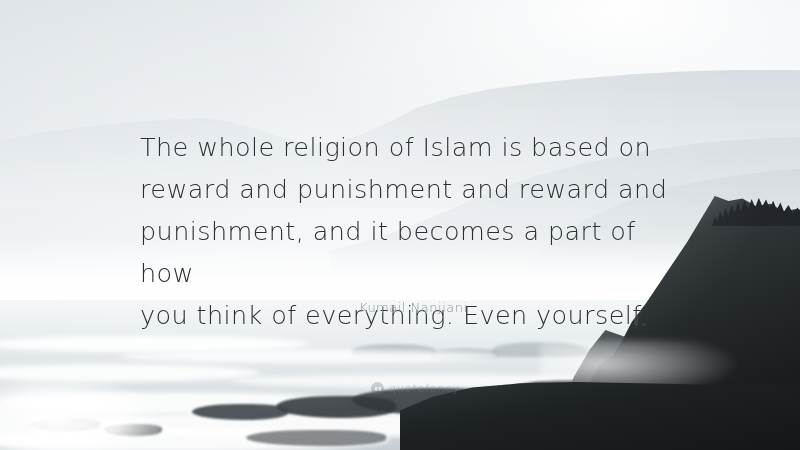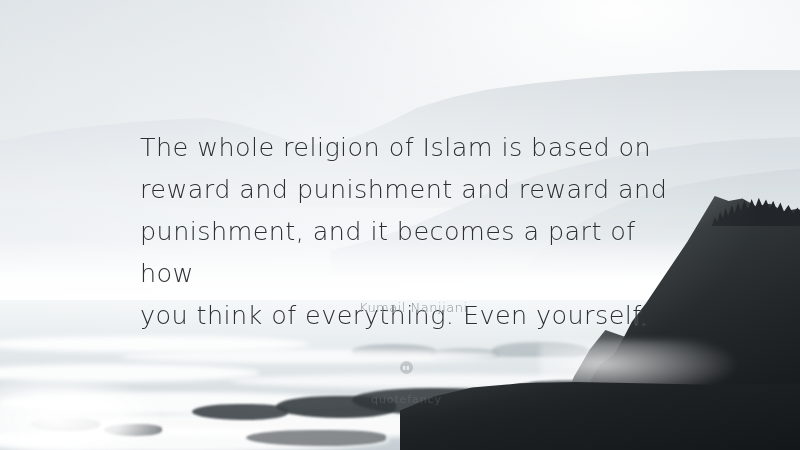--- a/index.html
+++ b/index.html
@@ -196,24 +196,23 @@
     font-family:"DejaVu Sans", sans-serif;
     font-weight:300;
     font-size:13px;
     letter-spacing:0.5px;
     color:#8d949a;
     text-shadow:0 1px 1px rgba(255,255,255,0.6);
   }
 
   
   .watermark {
-    position:absolute; left:371px; top:361px;
-    display:flex; align-items:center; gap:20px;
+    position:absolute; left:371px; top:382px;
+    display:flex; align-items:center; gap:5px;
     opacity:0.30;
-    flex-direction:column;
   }
   .wm-badge {
     width:13px; height:13px; border-radius:50%;
     background:#6d757b;
     display:flex; align-items:center; justify-content:center;
     flex:0 0 auto;
   }
   .wm-badge svg { display:block; }
   .wm-label {
     font-family:"DejaVu Sans", sans-serif;

